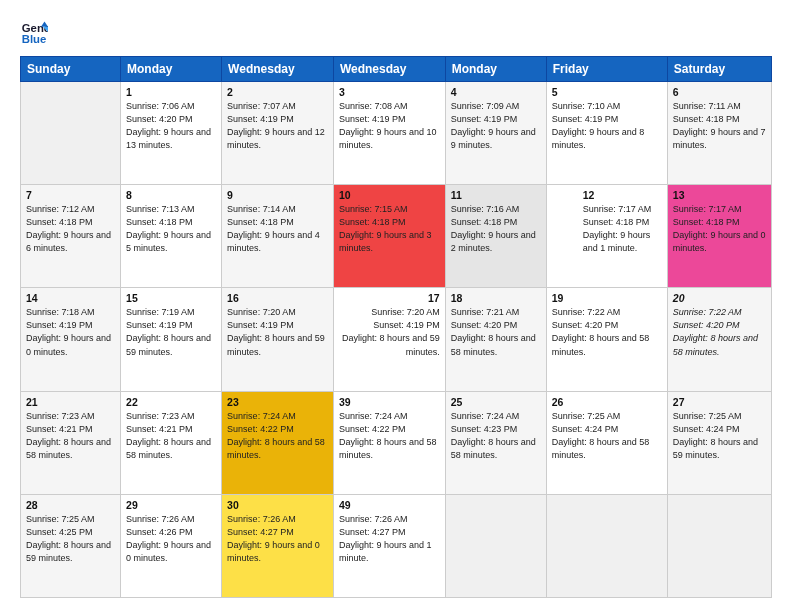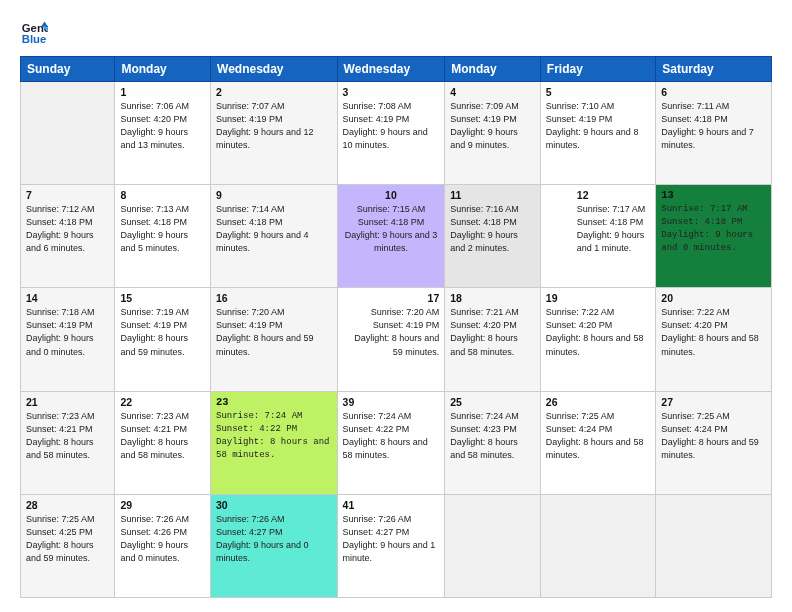--- a/index.html
+++ b/index.html
@@ -167,33 +167,33 @@
             <div class="cell-info">Sunrise: 7:12 AM<br>Sunset: 4:18 PM<br>Daylight: 9 hours and 6 minutes.</div>
           </td>
           <td style="background: rgb(255, 255, 255);">
             <div class="cell-day">8</div>
             <div class="cell-info">Sunrise: 7:13 AM<br>Sunset: 4:18 PM<br>Daylight: 9 hours and 5 minutes.</div>
           </td>
           <td style="background: rgb(245, 245, 245);">
             <div class="cell-day">9</div>
             <div class="cell-info">Sunrise: 7:14 AM<br>Sunset: 4:18 PM<br>Daylight: 9 hours and 4 minutes.</div>
           </td>
-          <td style="background: #c4b5fd; text-align: center;">
+          <td style="background: #ef4444;">
             <div class="cell-day">10</div>
             <div class="cell-info">Sunrise: 7:15 AM<br>Sunset: 4:18 PM<br>Daylight: 9 hours and 3 minutes.</div>
           </td>
           <td style="background: #e5e5e5;">
             <div class="cell-day">11</div>
             <div class="cell-info">Sunrise: 7:16 AM<br>Sunset: 4:18 PM<br>Daylight: 9 hours and 2 minutes.</div>
           </td>
           <td style="background: rgb(255, 255, 255); padding-left: 36px;">
             <div class="cell-day">12</div>
             <div class="cell-info">Sunrise: 7:17 AM<br>Sunset: 4:18 PM<br>Daylight: 9 hours and 1 minute.</div>
           </td>
-          <td style="background: #15803d; font-family: Liberation Mono, monospace;">
+          <td style="background: #ec4899;">
             <div class="cell-day">13</div>
             <div class="cell-info">Sunrise: 7:17 AM<br>Sunset: 4:18 PM<br>Daylight: 9 hours and 0 minutes.</div>
           </td>
         </tr>
         <tr>
           <td style="background: rgb(245, 245, 245);">
             <div class="cell-day">14</div>
             <div class="cell-info">Sunrise: 7:18 AM<br>Sunset: 4:19 PM<br>Daylight: 9 hours and 0 minutes.</div>
           </td>
           <td style="background: rgb(255, 255, 255);">
@@ -209,35 +209,35 @@
             <div class="cell-info">Sunrise: 7:20 AM<br>Sunset: 4:19 PM<br>Daylight: 8 hours and 59 minutes.</div>
           </td>
           <td style="background: rgb(245, 245, 245);">
             <div class="cell-day">18</div>
             <div class="cell-info">Sunrise: 7:21 AM<br>Sunset: 4:20 PM<br>Daylight: 8 hours and 58 minutes.</div>
           </td>
           <td style="background: rgb(255, 255, 255);">
             <div class="cell-day">19</div>
             <div class="cell-info">Sunrise: 7:22 AM<br>Sunset: 4:20 PM<br>Daylight: 8 hours and 58 minutes.</div>
           </td>
-          <td style="background: rgb(245, 245, 245);">
+          <td style="background: rgb(245, 245, 245); font-style: italic;">
             <div class="cell-day">20</div>
             <div class="cell-info">Sunrise: 7:22 AM<br>Sunset: 4:20 PM<br>Daylight: 8 hours and 58 minutes.</div>
           </td>
         </tr>
         <tr>
           <td style="background: rgb(245, 245, 245);">
             <div class="cell-day">21</div>
             <div class="cell-info">Sunrise: 7:23 AM<br>Sunset: 4:21 PM<br>Daylight: 8 hours and 58 minutes.</div>
           </td>
           <td style="background: rgb(255, 255, 255);">
             <div class="cell-day">22</div>
             <div class="cell-info">Sunrise: 7:23 AM<br>Sunset: 4:21 PM<br>Daylight: 8 hours and 58 minutes.</div>
           </td>
-          <td style="background: #bef264; font-family: Liberation Mono, monospace;">
+          <td style="background: #eab308;">
             <div class="cell-day">23</div>
             <div class="cell-info">Sunrise: 7:24 AM<br>Sunset: 4:22 PM<br>Daylight: 8 hours and 58 minutes.</div>
           </td>
           <td style="background: rgb(255, 255, 255);">
             <div class="cell-day">39</div>
             <div class="cell-info">Sunrise: 7:24 AM<br>Sunset: 4:22 PM<br>Daylight: 8 hours and 58 minutes.</div>
           </td>
           <td style="background: rgb(245, 245, 245);">
             <div class="cell-day">25</div>
             <div class="cell-info">Sunrise: 7:24 AM<br>Sunset: 4:23 PM<br>Daylight: 8 hours and 58 minutes.</div>
@@ -253,26 +253,26 @@
         </tr>
         <tr>
           <td style="background: rgb(245, 245, 245);">
             <div class="cell-day">28</div>
             <div class="cell-info">Sunrise: 7:25 AM<br>Sunset: 4:25 PM<br>Daylight: 8 hours and 59 minutes.</div>
           </td>
           <td style="background: rgb(255, 255, 255);">
             <div class="cell-day">29</div>
             <div class="cell-info">Sunrise: 7:26 AM<br>Sunset: 4:26 PM<br>Daylight: 9 hours and 0 minutes.</div>
           </td>
-          <td style="background: #5eead4;">
+          <td style="background: #fde047;">
             <div class="cell-day">30</div>
             <div class="cell-info">Sunrise: 7:26 AM<br>Sunset: 4:27 PM<br>Daylight: 9 hours and 0 minutes.</div>
           </td>
           <td style="background: rgb(255, 255, 255);">
-            <div class="cell-day">41</div>
+            <div class="cell-day">49</div>
             <div class="cell-info">Sunrise: 7:26 AM<br>Sunset: 4:27 PM<br>Daylight: 9 hours and 1 minute.</div>
           </td>
           <td class="empty-cell" style="background: rgb(235, 235, 235);"></td>
           <td class="empty-cell" style="background: rgb(235, 235, 235);"></td>
           <td class="empty-cell" style="background: rgb(235, 235, 235);"></td>
         </tr>
       </tbody>
   </table>
 </div>
 

